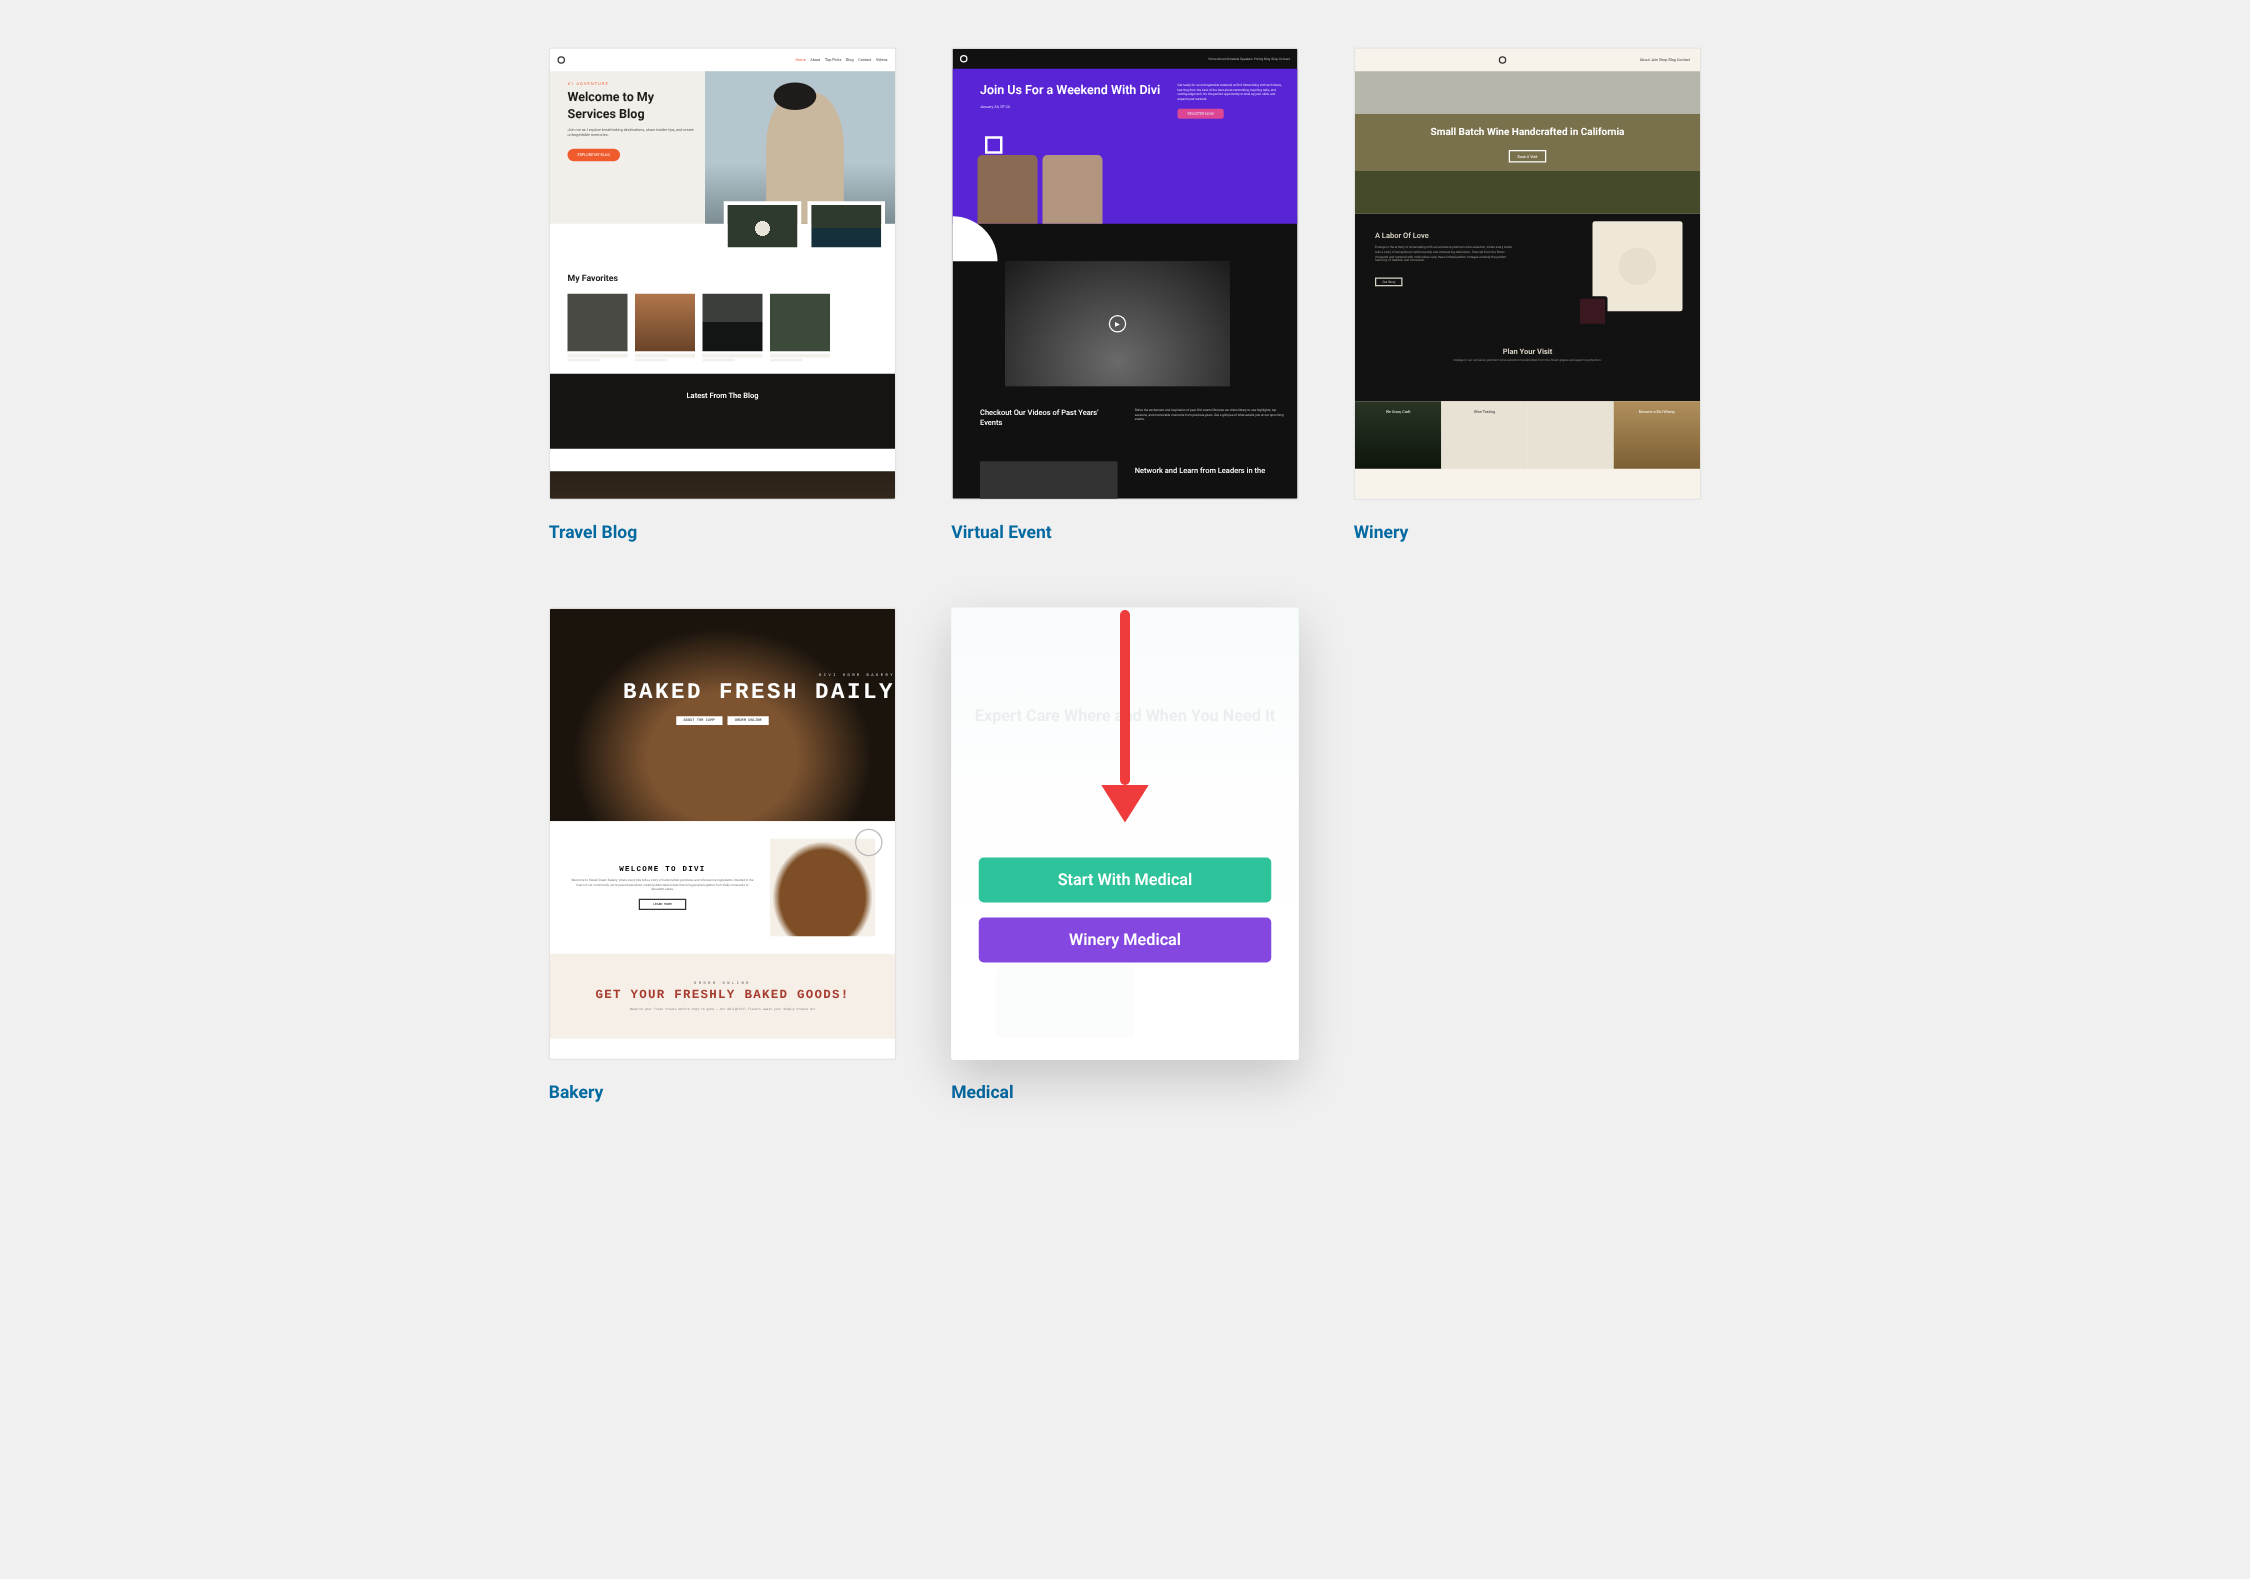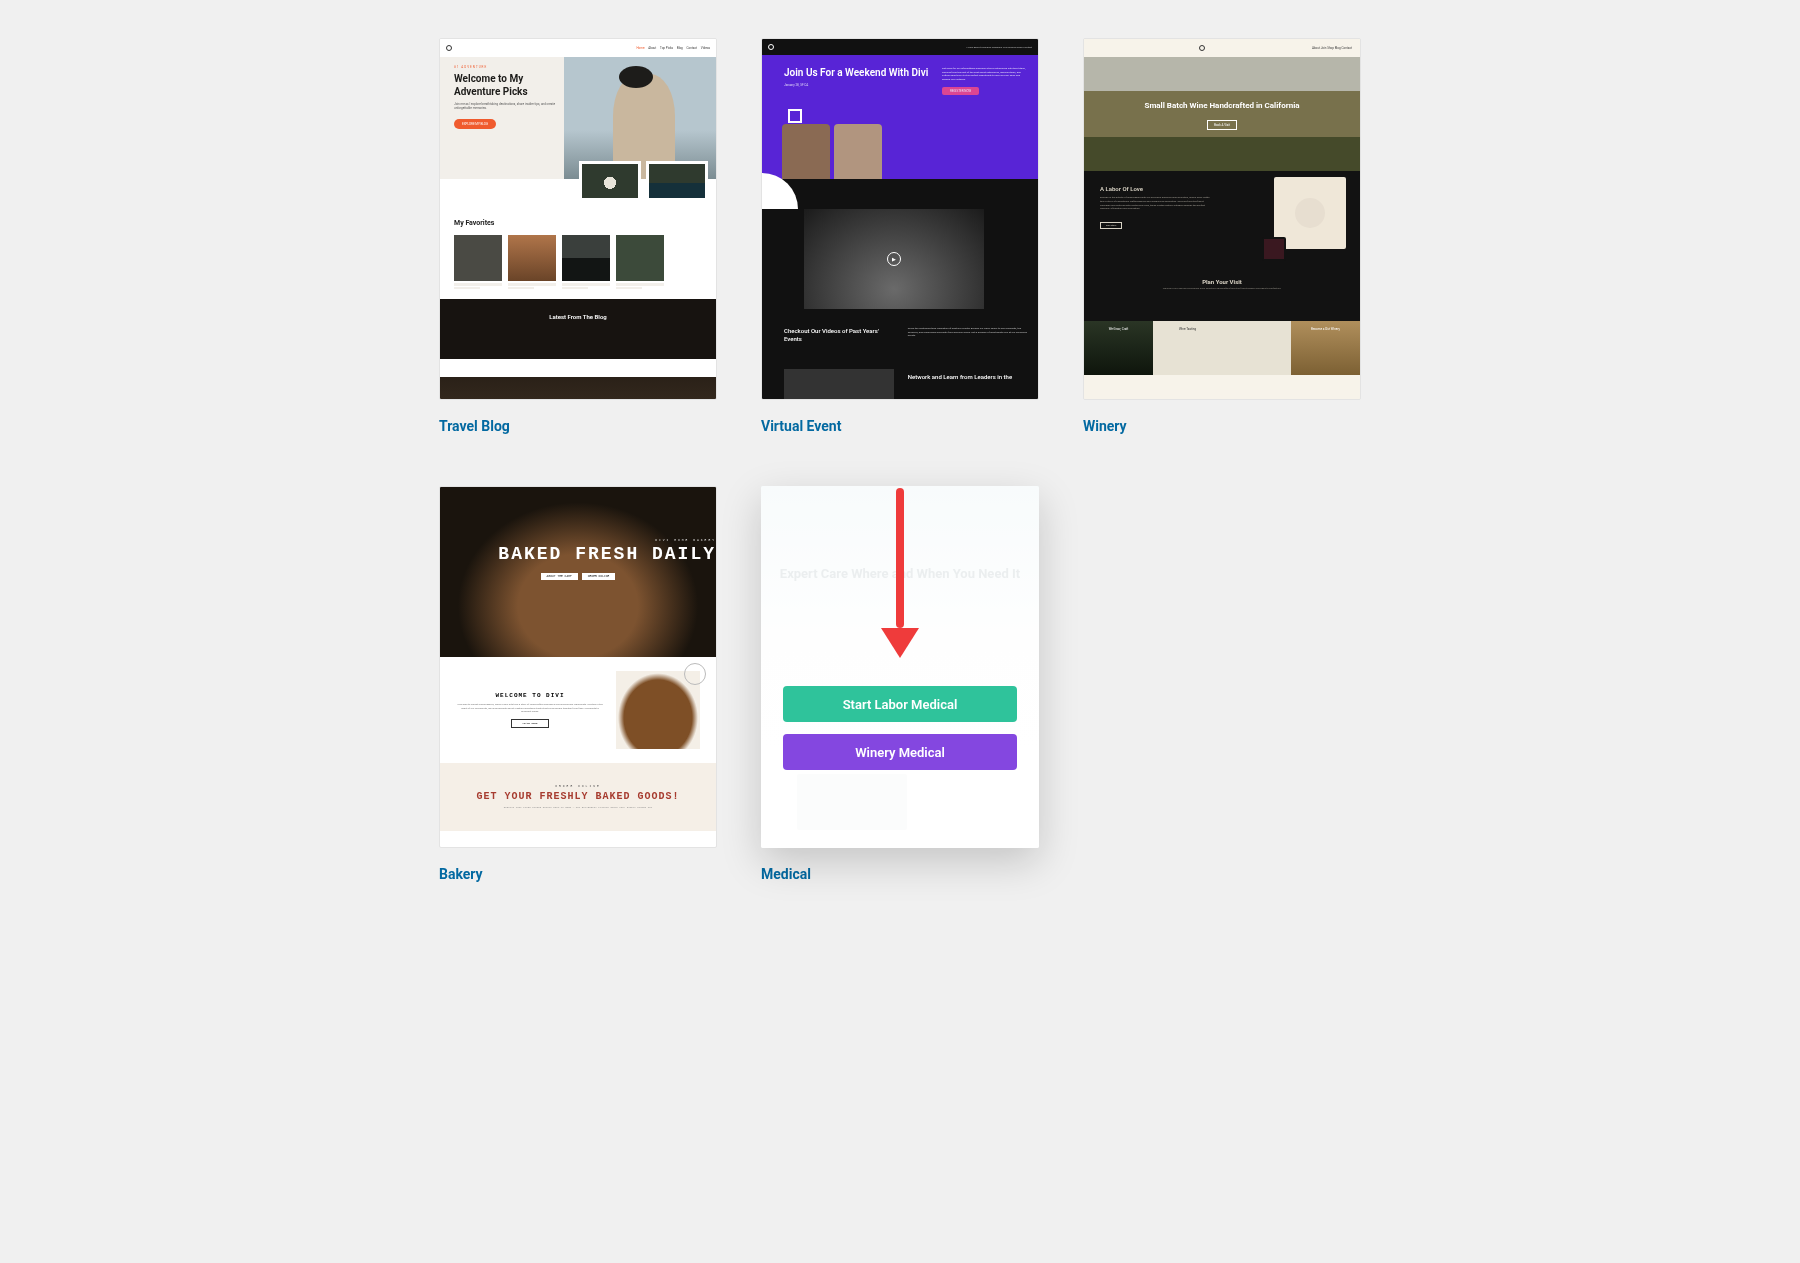--- a/index.html
+++ b/index.html
@@ -226,21 +226,21 @@
             <span class="active">Home</span>
             <span>About</span>
             <span>Top Picks</span>
             <span>Blog</span>
             <span>Contact</span>
             <span>Videos</span>
           </span>
         </div>
         <div class="tb-left">
           <div class="tb-pre">#1 ADVENTURE</div>
-          <div class="tb-h1">Welcome to My Adventure Picks</div>
+          <div class="tb-h1">Welcome to My Services Blog</div>
           <div class="tb-sub">Join me as I explore breathtaking destinations, share insider tips, and create unforgettable memories.</div>
           <span class="tb-cta">EXPLORE MY BLOG</span>
         </div>
         <div class="tb-right">
           <div class="tb-person">
               <div class="tb-hat"></div>
             </div>
         </div>
         <div class="tb-gal">
             <div></div>
@@ -404,21 +404,21 @@
       <div class="md-bg-text">
         <h2>Expert Care Where and When You Need It</h2>
       </div>
       <div class="md-tabs">
         <span class="md-tab">Primary Care</span>
         <span class="md-tab">Services</span>
         <span class="md-tab">Insurance</span>
       </div>
       <div class="md-cardph"></div>
       <div class="md-overlay">
-        <div class="md-btn md-start">Start Labor Medical</div>
+        <div class="md-btn md-start">Start With Medical</div>
         <div class="md-btn md-preview">Winery Medical</div>
       </div>
       <div class="arrow">
         <div class="shaft"></div>
           <div class="head"></div>
       </div>
     </div>
     <div class="caption">Medical</div>
   </div>
 

